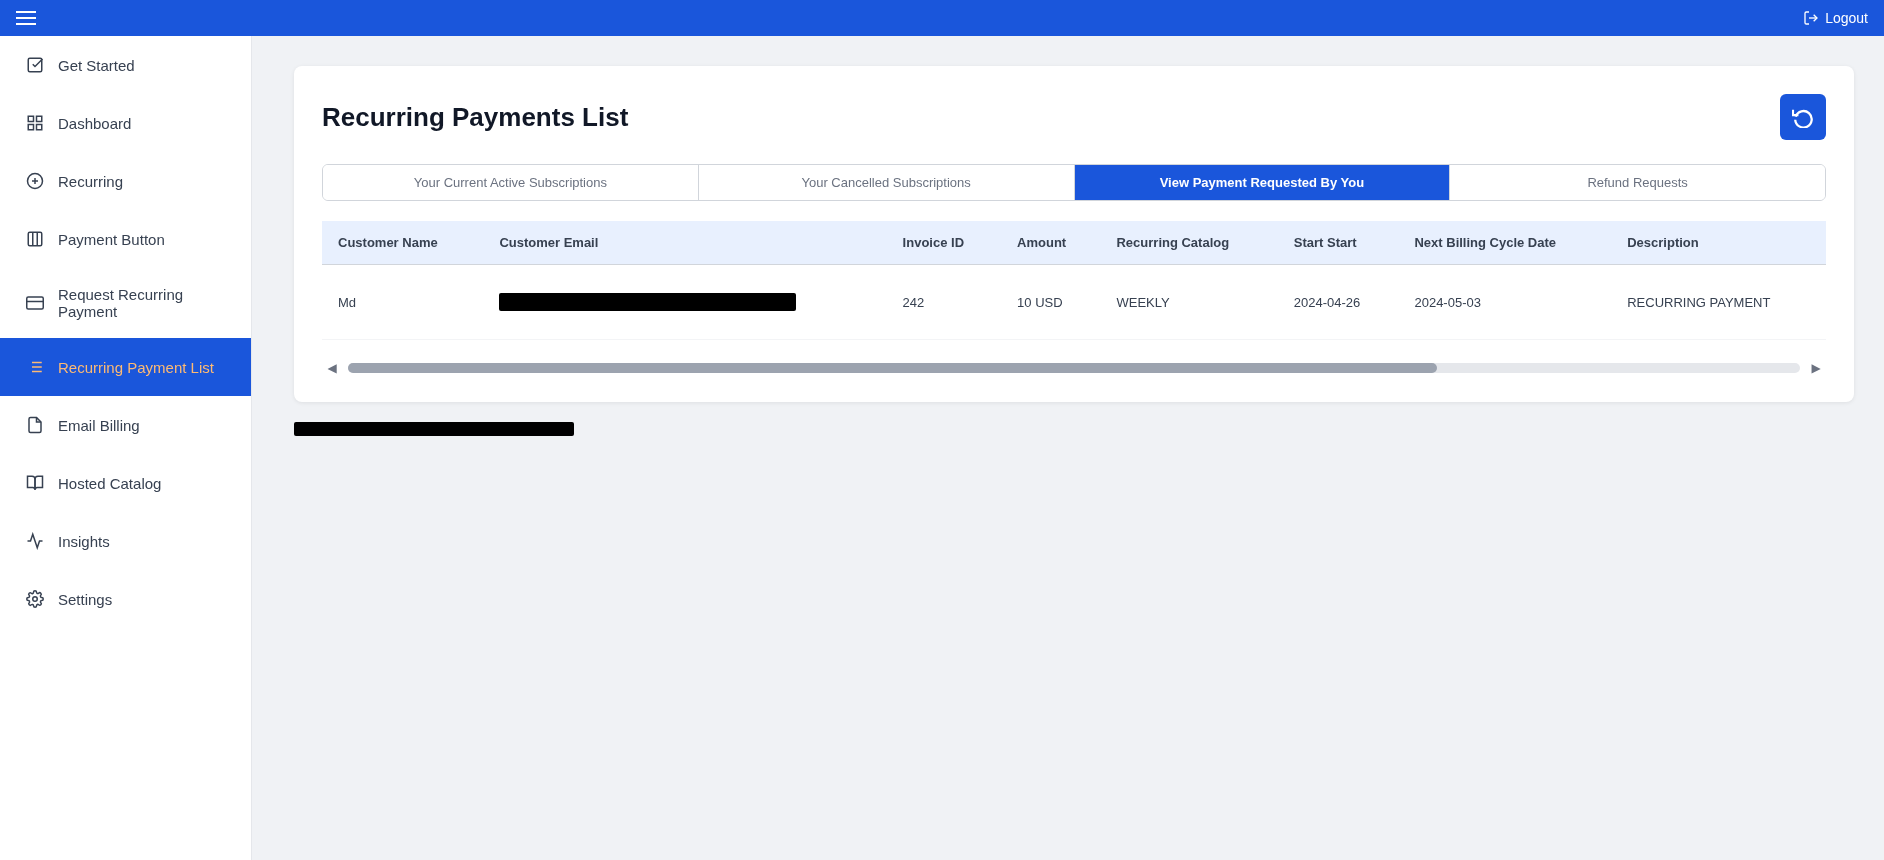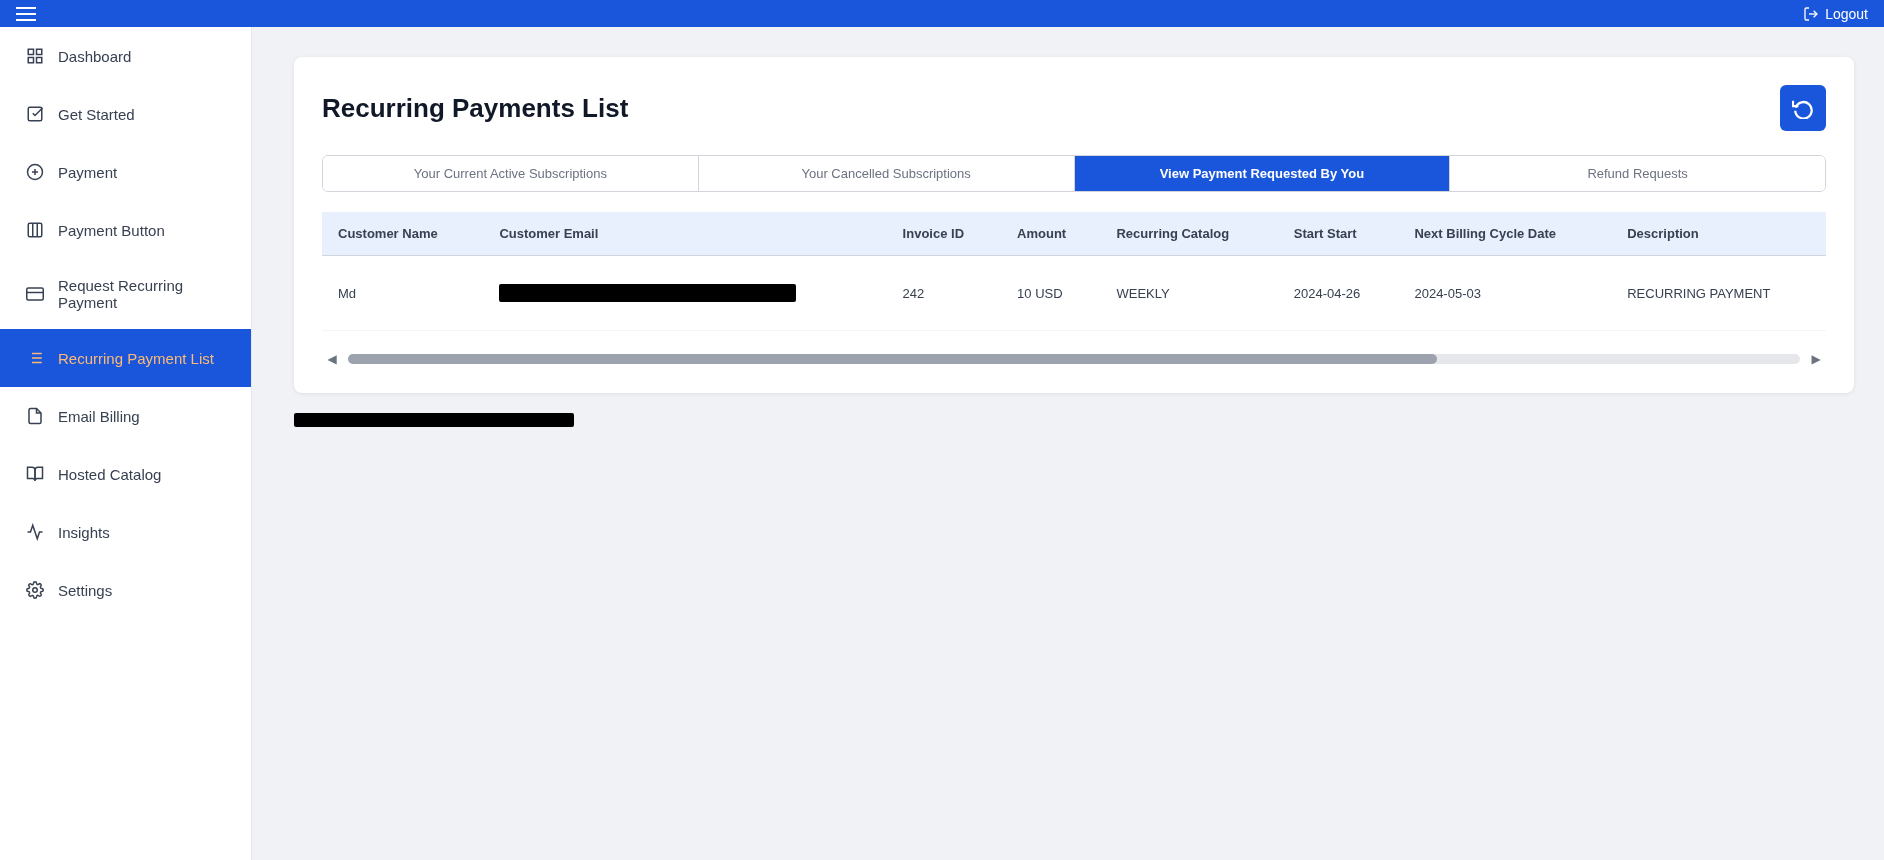--- a/index.html
+++ b/index.html
@@ -1,21 +1,21 @@
 <!DOCTYPE html>
 <html><head>
   <meta charset="utf-8">
   <style>
     * { box-sizing: border-box; margin: 0; padding: 0; }
     body { font-family: Arial, sans-serif; background: #f0f2f5; display: flex; flex-direction: column; height: 860px; overflow: hidden; }
 
     
     .topbar {
       background: #1a56db;
-      height: 27px;
+      height: 36px;
       display: flex;
       align-items: center;
       justify-content: space-between;
       padding: 0 16px;
       flex-shrink: 0;
     }
     .topbar-left {
       display: flex;
       align-items: center;
       gap: 8px;
@@ -259,48 +259,48 @@
   </button>
 </div>
 
 <div class="main-layout">
 
   <nav class="sidebar">
 
     <div class="sidebar-item">
       <span class="icon">
         <svg width="18" height="18" viewBox="0 0 24 24" fill="none" stroke="currentColor" stroke-width="2">
+            <rect x="3" y="3" width="18" height="18" rx="2"></rect>
+            <polyline points="9 11 12 14 22 4"></polyline>
+          </svg>
+      </span>
+      <span>Get Started</span>
+    </div>
+
+    <div class="sidebar-item">
+      <span class="icon">
+        <svg width="18" height="18" viewBox="0 0 24 24" fill="none" stroke="currentColor" stroke-width="2">
             <rect x="3" y="3" width="7" height="7"></rect>
             <rect x="14" y="3" width="7" height="7"></rect>
             <rect x="3" y="14" width="7" height="7"></rect>
             <rect x="14" y="14" width="7" height="7"></rect>
           </svg>
       </span>
       <span>Dashboard</span>
     </div>
 
     <div class="sidebar-item">
       <span class="icon">
         <svg width="18" height="18" viewBox="0 0 24 24" fill="none" stroke="currentColor" stroke-width="2">
-            <rect x="3" y="3" width="18" height="18" rx="2"></rect>
-            <polyline points="9 11 12 14 22 4"></polyline>
-          </svg>
-      </span>
-      <span>Get Started</span>
-    </div>
-
-    <div class="sidebar-item">
-      <span class="icon">
-        <svg width="18" height="18" viewBox="0 0 24 24" fill="none" stroke="currentColor" stroke-width="2">
             <circle cx="12" cy="12" r="10"></circle>
             <line x1="12" y1="8" x2="12" y2="16"></line>
             <line x1="8" y1="12" x2="16" y2="12"></line>
           </svg>
       </span>
-      <span>Payment</span>
+      <span>Recurring</span>
     </div>
 
     <div class="sidebar-item">
       <span class="icon">
         <svg width="18" height="18" viewBox="0 0 24 24" fill="none" stroke="currentColor" stroke-width="2">
             <rect x="3" y="3" width="18" height="18" rx="2"></rect>
             <line x1="9" y1="3" x2="9" y2="21"></line>
             <line x1="15" y1="3" x2="15" y2="21"></line>
           </svg>
       </span>

